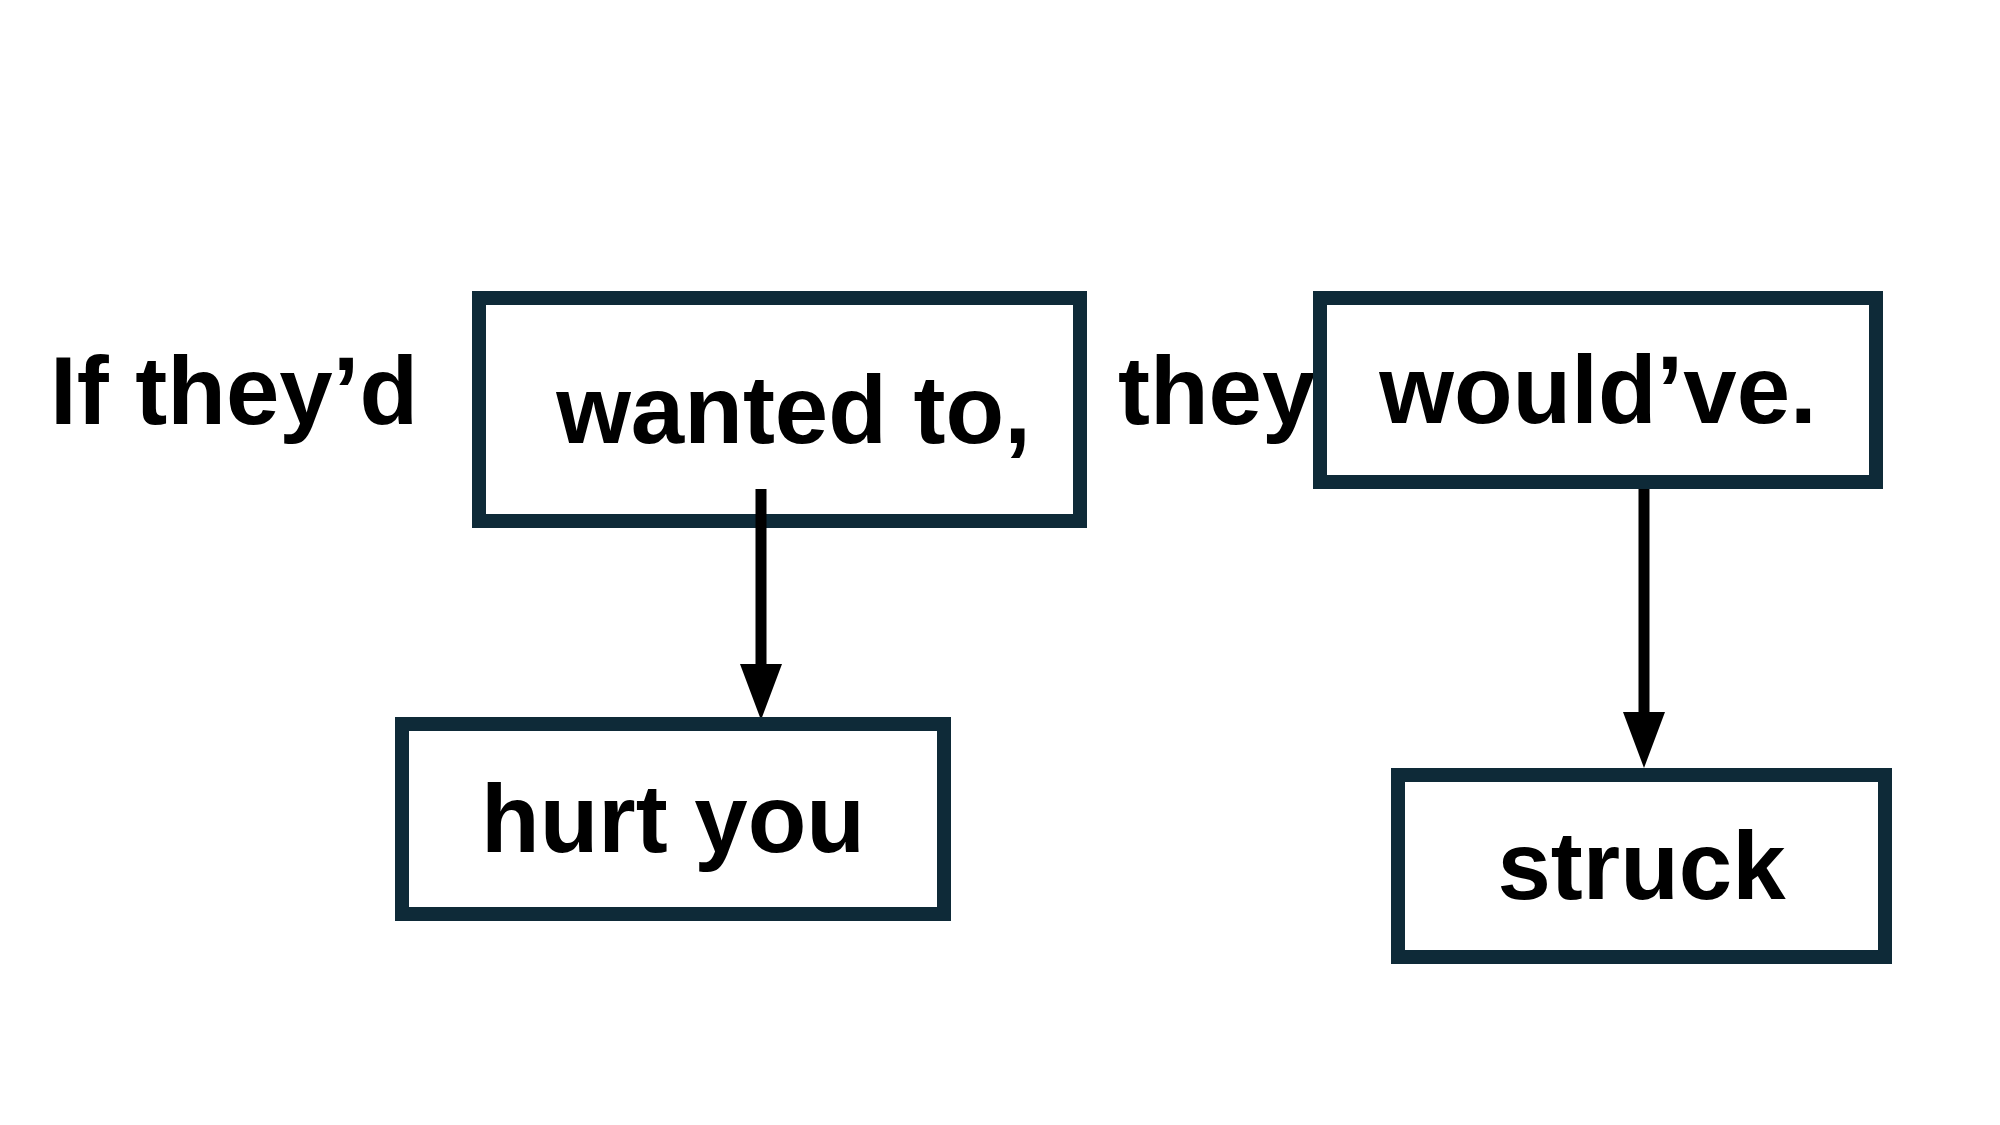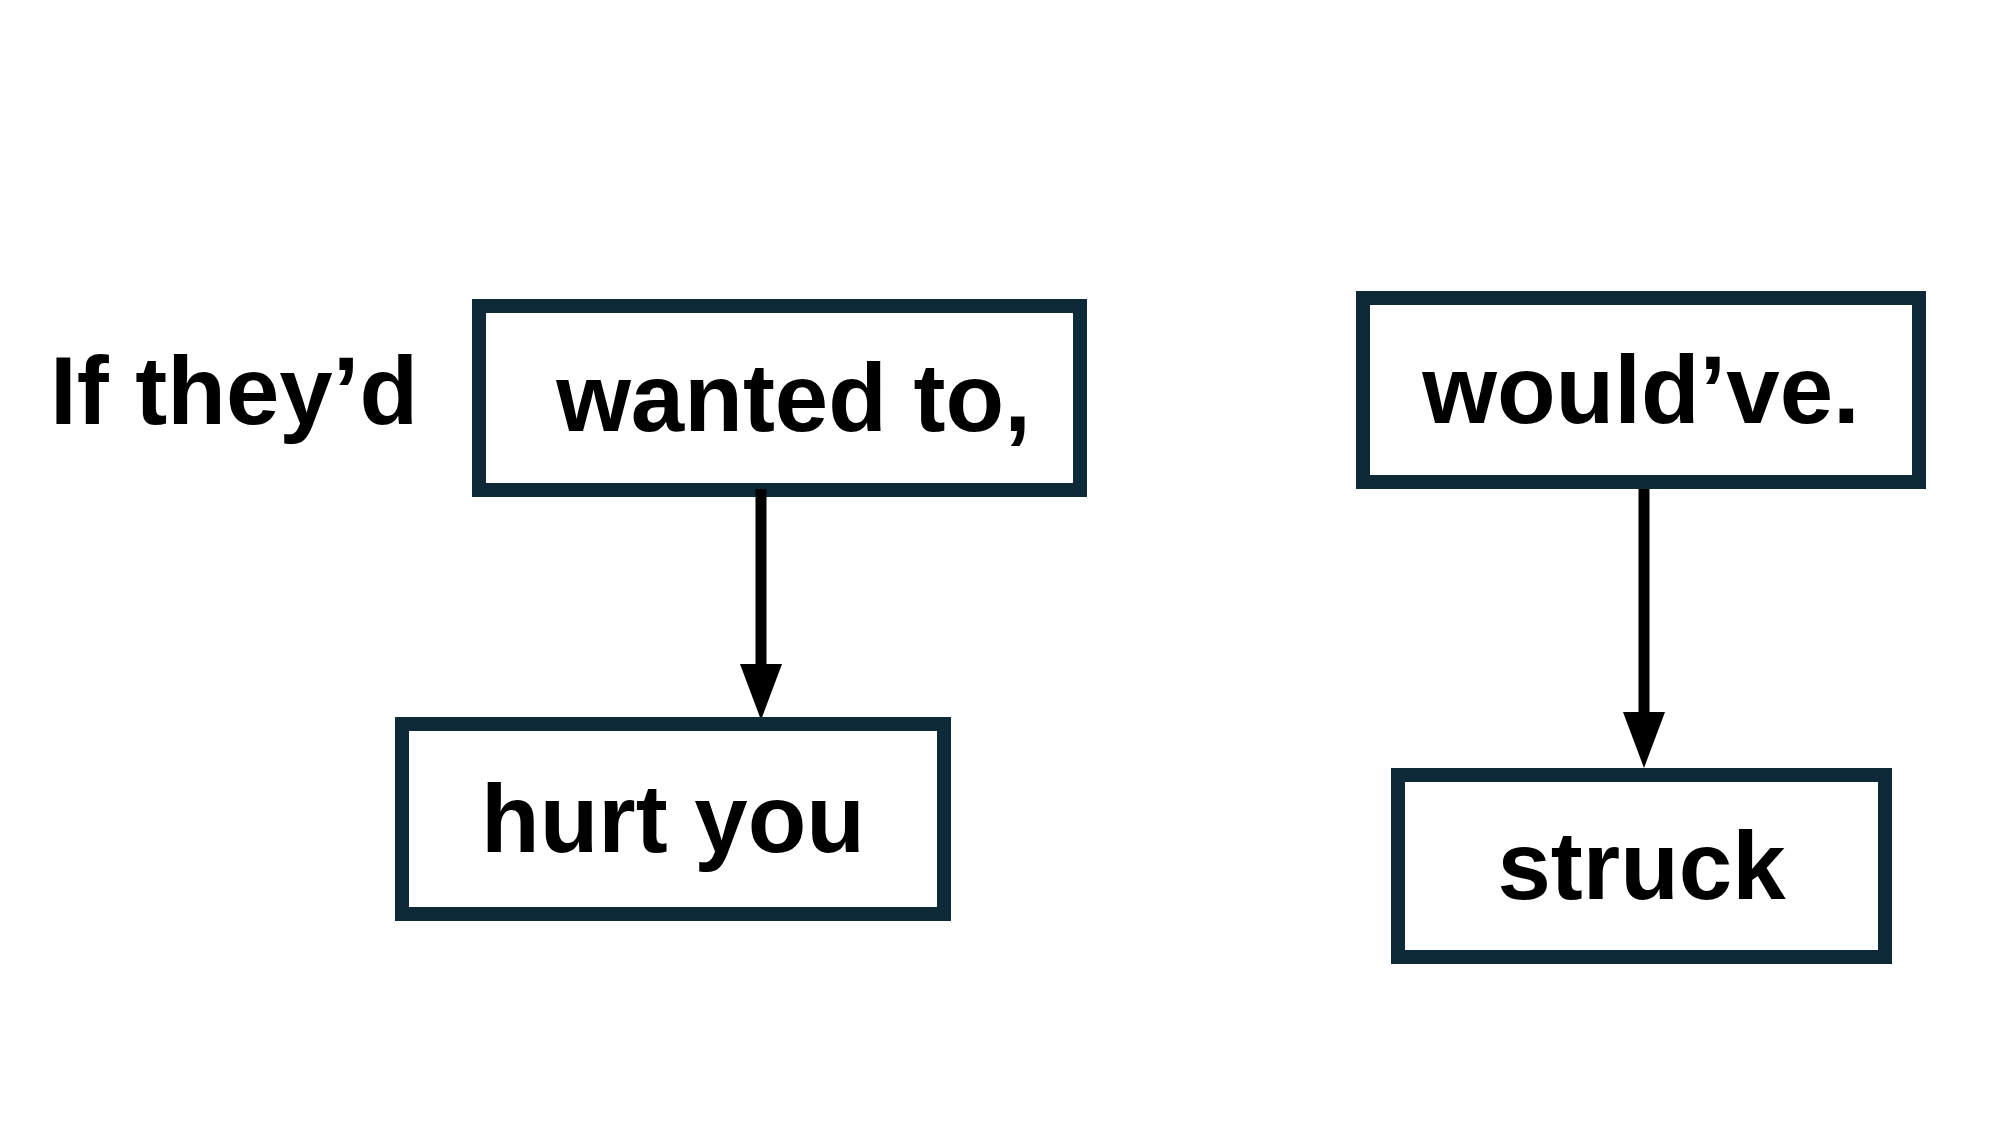--- a/index.html
+++ b/index.html
@@ -48,26 +48,27 @@
   svg .arrow-shaft{stroke:var(--arrow);stroke-width:11;}
   svg .arrow-head{fill:var(--arrow);}
 </style>
 </head>
 <body>
 
 <div class="canvas">
 
   <span class="plain-word" style="left:50px; top:307px;">If they’d</span>
 
-  <div class="word-box" style="left:472px; top:263px; width:615px; height:198px;padding-left:28px;">
+  <div class="word-box" style="left:472px; top:255px; width:615px; height:237px;padding-left:28px;">
     <span class="box-label">wanted to,</span>
   </div>
 
+  <span class="plain-word" style="left:1118px; top:307px;">they</span>
 
-  <div class="word-box" style="left:1356px; top:255px; width:570px; height:198px;">
+  <div class="word-box" style="left:1313px; top:255px; width:570px; height:198px;">
     <span class="box-label">would’ve.</span>
   </div>
 
   <svg class="arrow-layer" width="2000" height="1125" viewBox="0 0 2000 1125">
     <g>
       <line class="arrow-shaft" x1="761" y1="453" x2="761" y2="636"></line>
       <polygon class="arrow-head" points="740,628 782,628 761,684"></polygon>
     </g>
     <g>
       <line class="arrow-shaft" x1="1644" y1="453" x2="1644" y2="684"></line>

